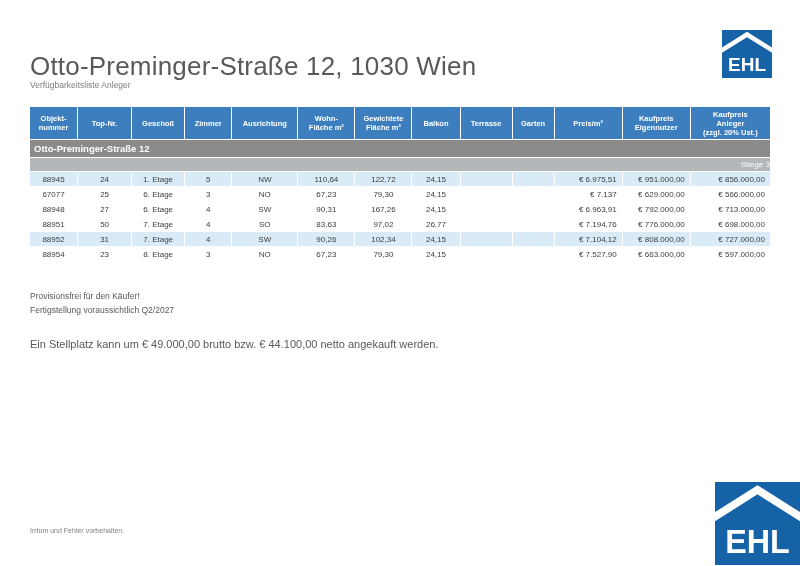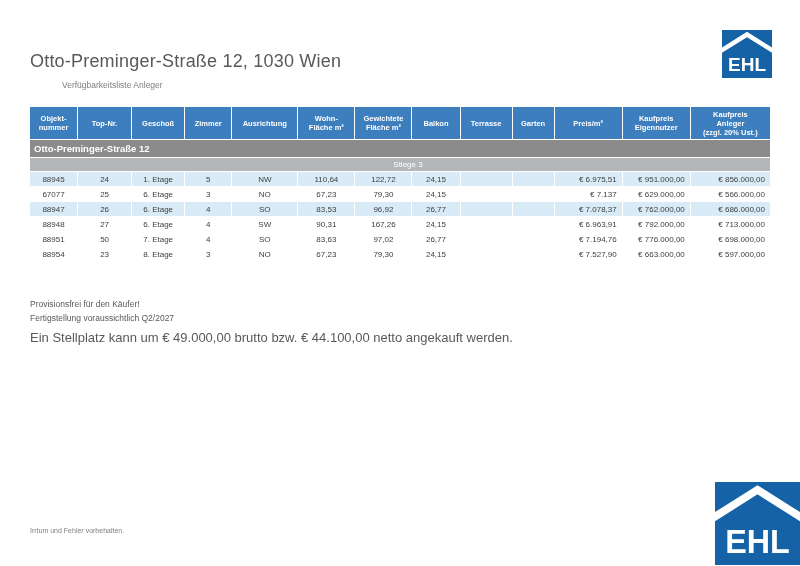--- a/index.html
+++ b/index.html
@@ -8,31 +8,30 @@
   .page {
     position: relative;
     width: 800px;
     height: 566px;
     background: #ffffff;
     overflow: hidden;
   }
   .page-title {
     position: absolute;
     left: 30px; top: 51px;
-    font-size: 18px;
+    font-size: 26px;
     font-weight: 400;
     color: #58595b;
     letter-spacing: 0.2px;
   }
   .page-subtitle {
     position: absolute;
     left: 30px; top: 80px;
     font-size: 8.5px;
     color: #7d7e80;
-    margin-left: 32px;
   }
   
   table.avail {
     position: absolute;
     left: 29px; top: 106px;
     border-collapse: separate;
     border-spacing: 1px;
     table-layout: fixed;
     width: 742px;
   }
@@ -57,21 +56,21 @@
     padding-left: 4px;
     text-align: left;
     vertical-align: middle;
   }
   tr.subgroup-row td {
     background: #b3b7ba;
     color: #ffffff;
     font-size: 8px;
     height: 13px;
     padding-left: 16px;
-    text-align: center;
+    text-align: right;
     vertical-align: middle;
   }
   table.avail td.cell {
     font-size: 8px;
     color: #3f4042;
     height: 14px;
     text-align: center;
     vertical-align: middle;
     padding: 0;
     overflow: hidden;
@@ -80,29 +79,29 @@
   tbody tr.even td.cell { background: #ffffff; }
   table.avail td.cell:nth-child(11),
   table.avail td.cell:nth-child(12),
   table.avail td.cell:nth-child(13) {
     text-align: right;
     padding-right: 5px;
   }
   
   .notes-block {
     position: absolute;
-    left: 30px; top: 297px;
+    left: 30px; top: 289px;
     font-size: 8.5px;
     line-height: 14px;
     color: #58595b;
   }
   .note-stellplatz {
     position: absolute;
-    left: 30px; top: 330px;
-    font-size: 13px;
+    left: 30px; top: 338px;
+    font-size: 11px;
     color: #58595b;
   }
   .disclaimer {
     position: absolute;
     left: 30px; top: 527px;
     font-size: 7px;
     color: #808184;
   }
   
   .logo-top    { position: absolute; left: 722px; top: 30px;  width: 50px; height: 48px; }
@@ -196,35 +195,20 @@
           <td class="cell">NO</td>
           <td class="cell">67,23</td>
           <td class="cell">79,30</td>
           <td class="cell">24,15</td>
           <td class="cell"></td>
           <td class="cell"></td>
           <td class="cell">€ 7.137</td>
           <td class="cell">€ 629.000,00</td>
           <td class="cell">€ 566.000,00</td>
         </tr>
-        <tr class="odd">
-          <td class="cell">88947</td>
-          <td class="cell">26</td>
-          <td class="cell">6. Etage</td>
-          <td class="cell">4</td>
-          <td class="cell">SO</td>
-          <td class="cell">83,53</td>
-          <td class="cell">96,92</td>
-          <td class="cell">26,77</td>
-          <td class="cell"></td>
-          <td class="cell"></td>
-          <td class="cell">€ 7.078,37</td>
-          <td class="cell">€ 762.000,00</td>
-          <td class="cell">€ 686.000,00</td>
-        </tr>
         <tr class="even">
           <td class="cell">88948</td>
           <td class="cell">27</td>
           <td class="cell">6. Etage</td>
           <td class="cell">4</td>
           <td class="cell">SW</td>
           <td class="cell">90,31</td>
           <td class="cell">167,26</td>
           <td class="cell">24,15</td>
           <td class="cell"></td>
@@ -241,20 +225,35 @@
           <td class="cell">SO</td>
           <td class="cell">83,63</td>
           <td class="cell">97,02</td>
           <td class="cell">26,77</td>
           <td class="cell"></td>
           <td class="cell"></td>
           <td class="cell">€ 7.194,76</td>
           <td class="cell">€ 776.000,00</td>
           <td class="cell">€ 698.000,00</td>
         </tr>
+        <tr class="odd">
+          <td class="cell">88952</td>
+          <td class="cell">31</td>
+          <td class="cell">7. Etage</td>
+          <td class="cell">4</td>
+          <td class="cell">SW</td>
+          <td class="cell">90,26</td>
+          <td class="cell">102,34</td>
+          <td class="cell">24,15</td>
+          <td class="cell"></td>
+          <td class="cell"></td>
+          <td class="cell">€ 7.104,12</td>
+          <td class="cell">€ 808.000,00</td>
+          <td class="cell">€ 727.000,00</td>
+        </tr>
         <tr class="even">
           <td class="cell">88954</td>
           <td class="cell">23</td>
           <td class="cell">8. Etage</td>
           <td class="cell">3</td>
           <td class="cell">NO</td>
           <td class="cell">67,23</td>
           <td class="cell">79,30</td>
           <td class="cell">24,15</td>
           <td class="cell"></td>

